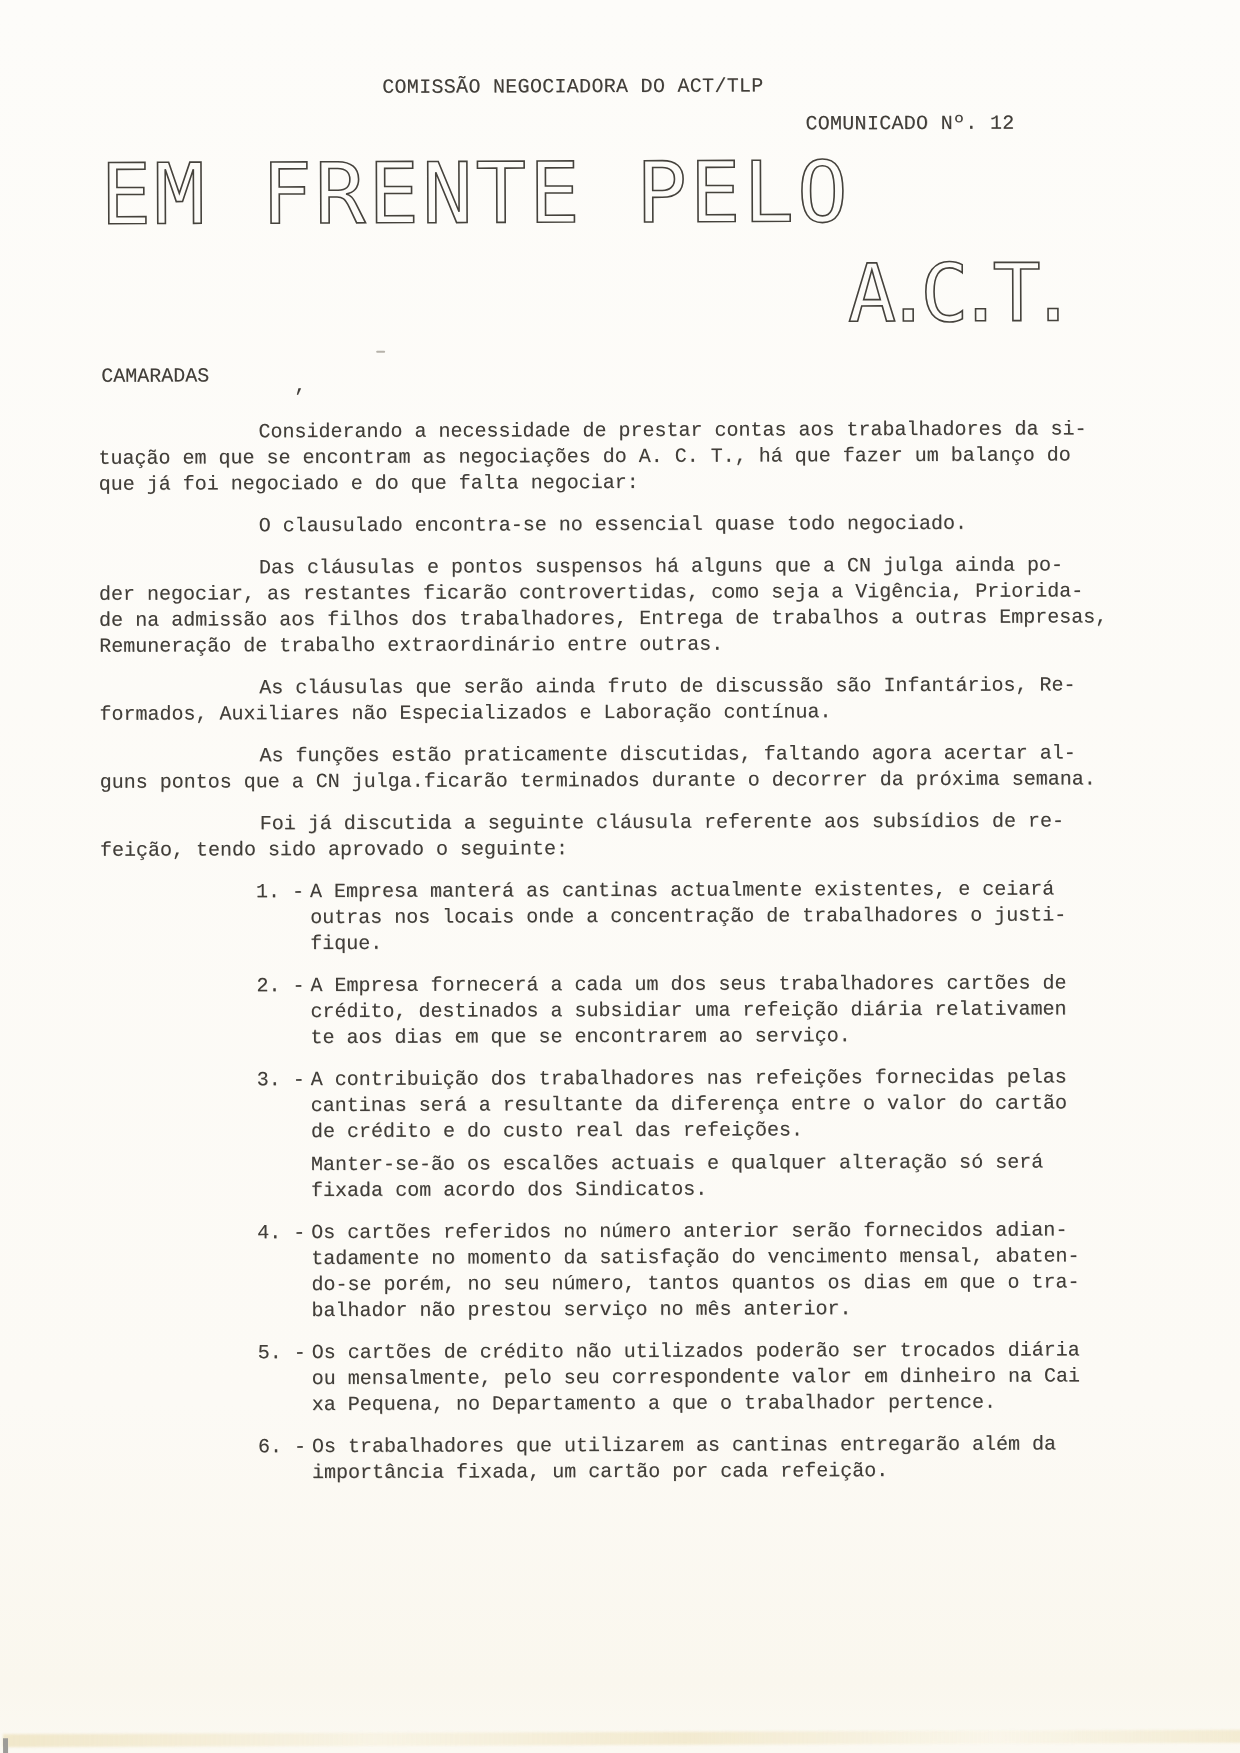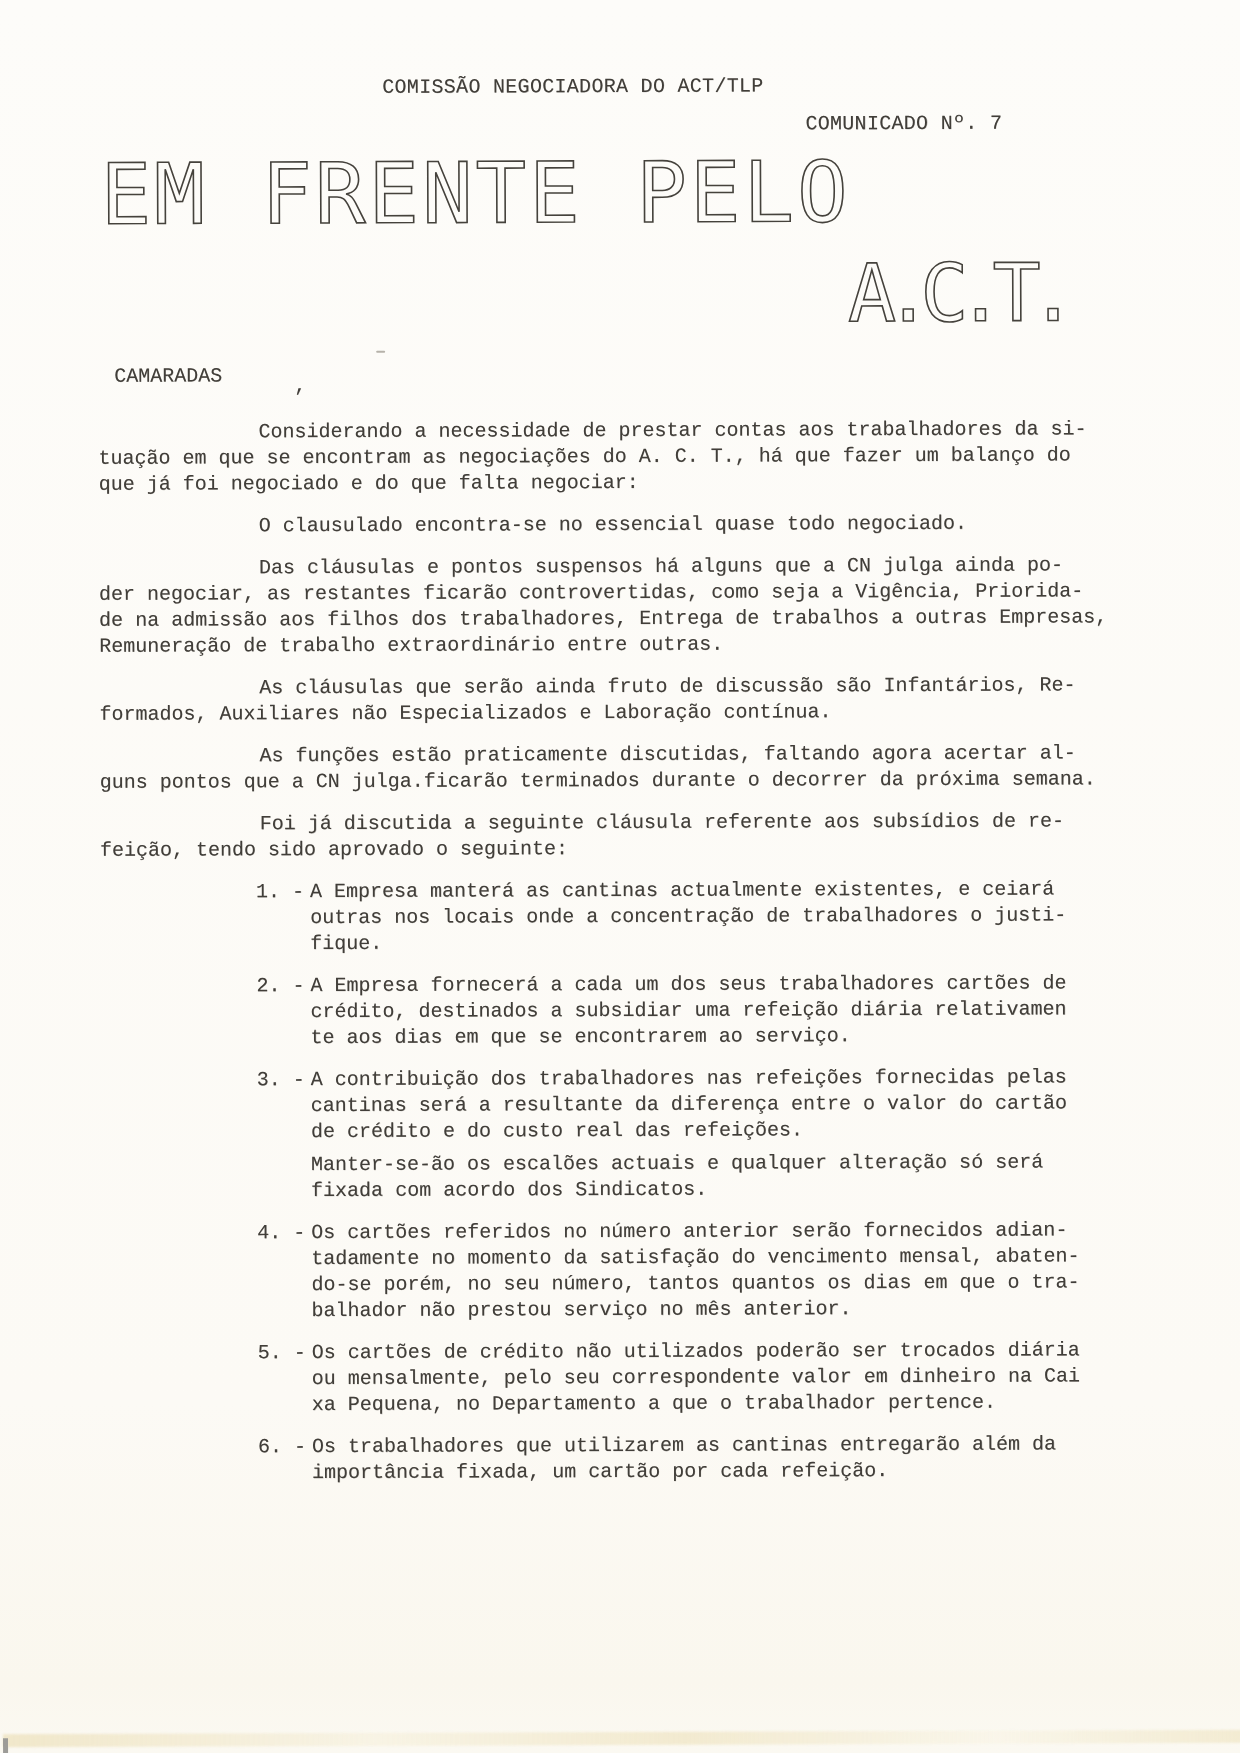--- a/index.html
+++ b/index.html
@@ -16,21 +16,21 @@
     transform: rotate(-0.2deg);
   }
   .typed {
     font-size: 20px;
     line-height: 26px;
     white-space: pre;
     text-shadow: 0.3px 0.3px 0.6px rgba(62,58,52,0.38);
   }
   .org     { position: absolute; left: 385px; top: 74px;  letter-spacing: 0.3px; }
   .comm    { position: absolute; left: 808px; top: 112px; letter-spacing: 0.3px; }
-  .salut   { position: absolute; left: 103px; top: 362px; margin-left: 13px; }
+  .salut   { position: absolute; left: 103px; top: 362px; }
   .commamk { position: absolute; left: 296px; top: 372px; }
 
   svg.headline { position: absolute; overflow: visible; }
   svg.headline text {
     font-family: "DejaVu Sans Mono", "Liberation Mono", monospace;
     fill: none;
     stroke: #45423c;
     stroke-width: 1.6px;
   }
   #headline-1 text { font-size: 84px; letter-spacing: 3px; }
@@ -65,21 +65,21 @@
     background: #9d9c98;
   }
 </style>
 </head>
 <body>
 
 <div id="page">
 
   <div class="typed org">COMISSÃO NEGOCIADORA DO ACT/TLP</div>
 
-  <div class="typed comm">COMUNICADO Nº. 7</div>
+  <div class="typed comm">COMUNICADO Nº. 12</div>
 
   <svg id="headline-1" class="headline" width="790" height="110" style="left:103px; top:136px">
     <text x="0" y="86">EM FRENTE PELO</text>
   </svg>
 
   <svg id="headline-2" class="headline" width="320" height="120" style="left:850px; top:230px">
     <text x="0" y="92">A.C.T.</text>
   </svg>
 
   <div class="typed salut">CAMARADAS</div>

